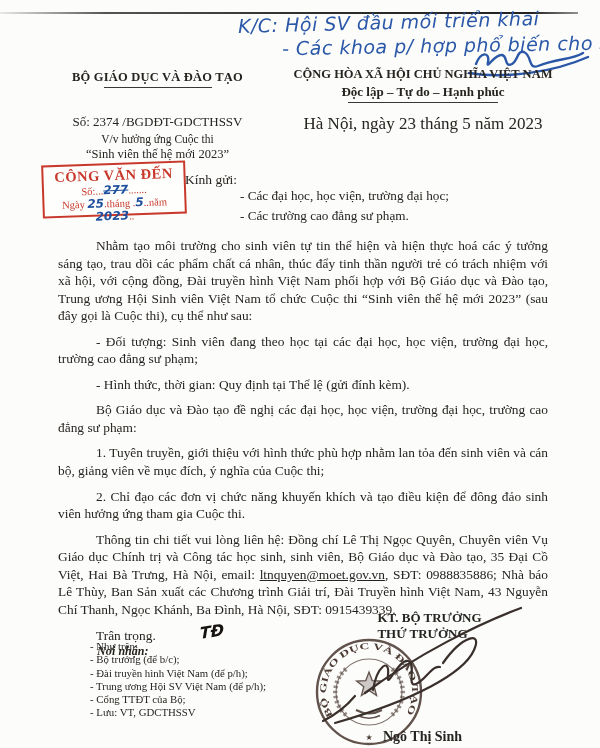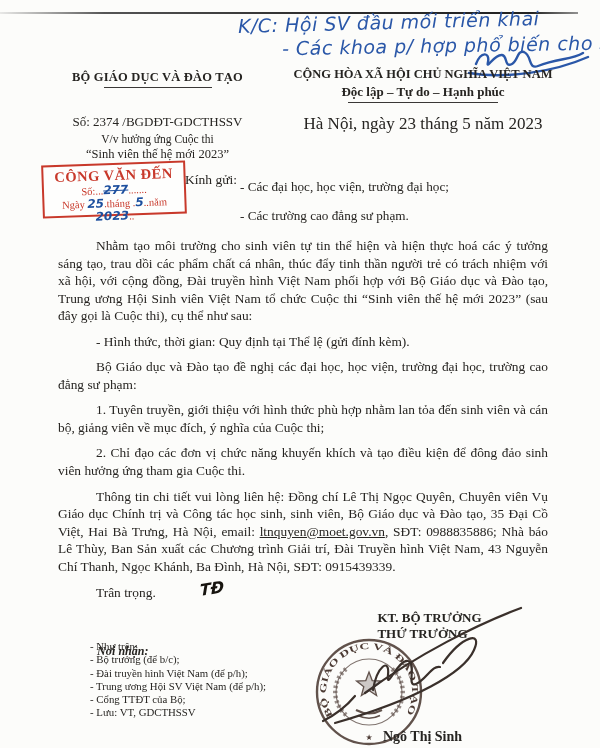--- a/index.html
+++ b/index.html
@@ -29,21 +29,21 @@
   .subj2{left:35px;top:147px;width:245px;text-align:center;font-size:12.5px;}
   
   .stamp{left:42px;top:163px;width:140px;height:49px;border:2px solid #c8392b;
     transform:rotate(-2deg);text-align:center;background:rgba(255,255,255,.6);}
   .stamp-title{color:#c8392b;font-weight:bold;font-size:14.5px;letter-spacing:.5px;margin-top:2px;}
   .stamp-line{color:#c8392b;font-size:10.5px;line-height:13px;}
   .ink{color:#1d4f9e;font-family:"DejaVu Sans", sans-serif;font-style:italic;font-weight:bold;font-size:12px;}
   .ink-strike{text-decoration:line-through;}
   
   .kinhgui{left:185px;top:172px;font-size:13.5px;text-align:right;}
-  .recip1{left:240px;top:179px;font-size:13.2px;}
+  .recip1{left:240px;top:188px;font-size:13.2px;}
   .recip2{left:240px;top:208px;font-size:13.2px;}
   
   .body-block{left:58px;top:229px;width:490px;font-size:13.4px;line-height:17.55px;text-align:justify;}
   .body-block p{margin:8px 0 1px 0;text-indent:38px;}
   .em{}
   .mail{text-decoration:underline;}
   .closing{margin-top:3px;text-indent:40px;}
   .initial{display:inline-block;font-family:"DejaVu Sans", sans-serif;font-style:italic;font-weight:bold;
     font-size:16px;color:#17140f;transform:rotate(-9deg) skewX(-8deg);margin-left:6px;}
   
@@ -97,20 +97,21 @@
       <span>Ngày </span><span class="ink">25</span><span>.tháng .</span><span class="ink">5</span><span>..năm </span><span class="ink">2023</span><span>..</span>
     </div>
   </div>
 
   <div class="abs kinhgui">Kính gửi:</div>
   <div class="abs recip1">- Các đại học, học viện, trường đại học;</div>
   <div class="abs recip2">- Các trường cao đẳng sư phạm.</div>
 
   <div class="abs body-block">
     <p>Nhằm tạo môi trường cho sinh viên tự tin thể hiện và hiện thực hoá các ý tưởng sáng tạo, trau dồi các phẩm chất cá nhân, thúc đẩy tinh thần người trẻ có trách nhiệm với xã hội, với cộng đồng, Đài truyền hình Việt Nam phối hợp với Bộ Giáo dục và Đào tạo, Trung ương Hội Sinh viên Việt Nam tổ chức Cuộc thi “Sinh viên thế hệ mới 2023” (sau đây gọi là Cuộc thi), cụ thể như sau:</p>
+    <p>- Đối tượng: Sinh viên đang theo học tại các đại học, học viện, trường đại học, trường cao đẳng sư phạm;</p>
     <p><span>- Hình thức, thời gian: Quy định tại Thể lệ </span><span class="em">(gửi đính kèm).</span></p>
     <p>Bộ Giáo dục và Đào tạo đề nghị các đại học, học viện, trường đại học, trường cao đẳng sư phạm:</p>
     <p>1. Tuyên truyền, giới thiệu với hình thức phù hợp nhằm lan tỏa đến sinh viên và cán bộ, giảng viên về mục đích, ý nghĩa của Cuộc thi;</p>
     <p>2. Chỉ đạo các đơn vị chức năng khuyến khích và tạo điều kiện để đông đảo sinh viên hưởng ứng tham gia Cuộc thi.</p>
     <p><span>Thông tin chi tiết vui lòng liên hệ: Đồng chí Lê Thị Ngọc Quyên, Chuyên viên Vụ Giáo dục Chính trị và Công tác học sinh, sinh viên, Bộ Giáo dục và Đào tạo, 35 Đại Cồ Việt, Hai Bà Trưng, Hà Nội, email: </span><span class="mail">ltnquyen@moet.gov.vn</span><span>, SĐT: 0988835886; Nhà báo Lê Thùy, Ban Sản xuất các Chương trình Giải trí, Đài Truyền hình Việt Nam, 43 Nguyễn Chí Thanh, Ngọc Khánh, Ba Đình, Hà Nội, SĐT: 0915439339.</span></p>
     <p class="closing"><span>Trân trọng.</span><span class="initial">TĐ</span></p>
   </div>
 
   <div class="abs noinhan-label">Nơi nhận:</div>
   <div class="abs noinhan">

